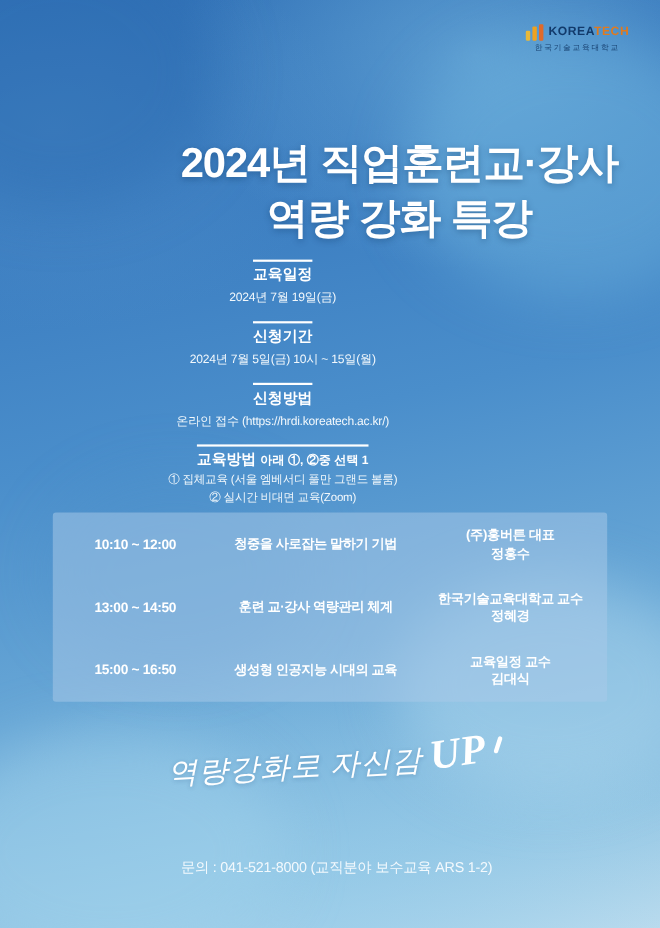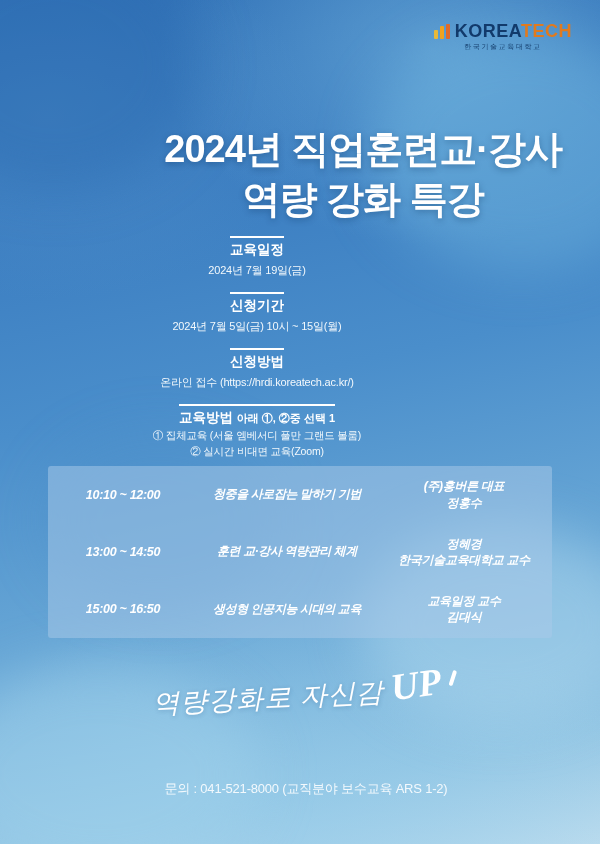--- a/index.html
+++ b/index.html
@@ -35,21 +35,21 @@
     display: flex; flex-direction: column; align-items: center;
     line-height: 1;
   }
   .logo-row { display: flex; align-items: center; gap: 5px; }
   .logo-mark { display: flex; align-items: flex-end; gap: 2px; height: 15px; }
   .logo-mark i { display: block; width: 4px; border-radius: 1px; background: #e8b93a; }
   .logo-mark i:nth-child(1) { height: 9px; }
   .logo-mark i:nth-child(2) { height: 13px; background: #f0a21e; }
   .logo-mark i:nth-child(3) { height: 15px; background: #e06a2a; }
   .logo-main {
-    font-size: 18px; font-weight: bold; letter-spacing: 0.5px;
+    font-size: 11px; font-weight: bold; letter-spacing: 0.5px;
     color: #123a6b;
   }
   .logo-main .tech { color: #e07a1e; }
   .logo-sub {
     margin-top: 3px;
     font-size: 7px; color: #16406f; letter-spacing: 1.6px;
     white-space: nowrap;
   }
 
   
@@ -79,21 +79,20 @@
     letter-spacing: -0.2px;
   }
   .info-line.small { font-size: 10.5px; margin-top: 2px; }
 
   
   .panel {
     position: absolute; left: 48px; top: 466px;
     width: 504px; height: 172px;
     background: rgba(168,202,232,0.52);
     border-radius: 3px;
-    font-style: italic;
   }
   .row {
     display: flex; align-items: center;
     height: 57.3px;
     color: #ffffff;
     font-weight: bold;
   }
   .cell-time {
     width: 150px; text-align: center;
     font-size: 12.5px; letter-spacing: -0.3px;
@@ -201,22 +200,22 @@
       <div class="cell-topic">청중을 사로잡는 말하기 기법</div>
       <div class="cell-speaker">
         <div>(주)홍버튼 대표</div>
         <div>정홍수</div>
       </div>
     </div>
     <div class="row">
       <div class="cell-time">13:00 ~ 14:50</div>
       <div class="cell-topic">훈련 교·강사 역량관리 체계</div>
       <div class="cell-speaker">
+        <div>한국기술교육대학교 교수</div>
         <div>정혜경</div>
-        <div>한국기술교육대학교 교수</div>
       </div>
     </div>
     <div class="row">
       <div class="cell-time">15:00 ~ 16:50</div>
       <div class="cell-topic">생성형 인공지능 시대의 교육</div>
       <div class="cell-speaker">
         <div>교육일정 교수</div>
         <div>김대식</div>
       </div>
     </div>

